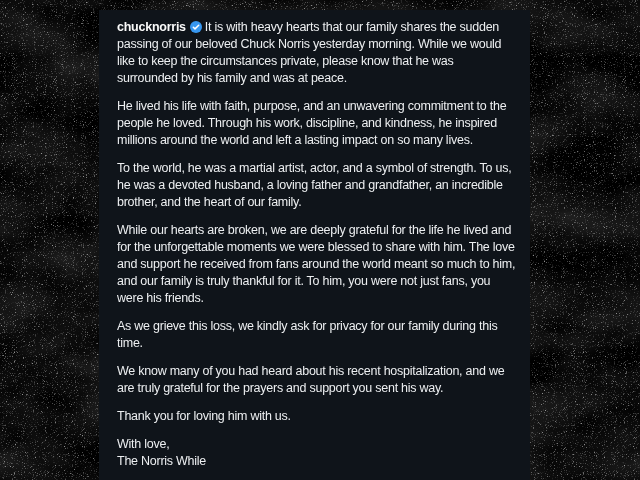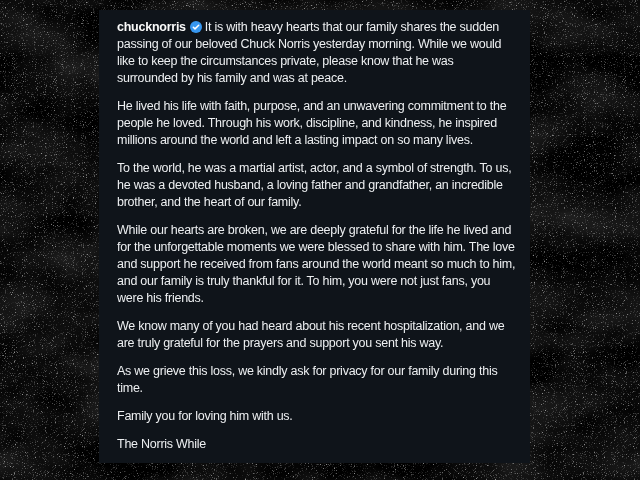--- a/index.html
+++ b/index.html
@@ -92,22 +92,23 @@
     <p>
       <span class="username">chucknorris</span><svg class="verified-badge" viewBox="0 0 24 24" xmlns="http://www.w3.org/2000/svg">
           <circle cx="12" cy="12" r="12" fill="#3797f0"></circle>
           <path d="M6.6 12.4l3.4 3.4 7.4-7.4" fill="none" stroke="#ffffff" stroke-width="3" stroke-linecap="round" stroke-linejoin="round"></path>
         </svg><span class="caption-text">It is with heavy hearts that our family shares the sudden passing of our beloved Chuck Norris yesterday morning. While we would like to keep the circumstances private, please know that he was surrounded by his family and was at peace.</span>
     </p>
 
     <p>He lived his life with faith, purpose, and an unwavering commitment to the people he loved. Through his work, discipline, and kindness, he inspired millions around the world and left a lasting impact on so many lives.</p>
     <p>To the world, he was a martial artist, actor, and a symbol of strength. To us, he was a devoted husband, a loving father and grandfather, an incredible brother, and the heart of our family.</p>
     <p>While our hearts are broken, we are deeply grateful for the life he lived and for the unforgettable moments we were blessed to share with him. The love and support he received from fans around the world meant so much to him, and our family is truly thankful for it. To him, you were not just fans, you were his friends.</p>
+    <p>As we grieve this loss, we kindly ask for privacy for our family during this time.</p>
     <p>We know many of you had heard about his recent hospitalization, and we are truly grateful for the prayers and support you sent his way.</p>
-    <p>As we grieve this loss, we kindly ask for privacy for our family during this time.</p>
-    <p>Family you for loving him with us.</p>
+    <p>Thank you for loving him with us.</p>
 
     <p class="signoff">
+      <span style="display:block">With love,</span>
       <span style="display:block">The Norris While</span>
     </p>
 
   </div>
 </div>
 
 </body></html>

